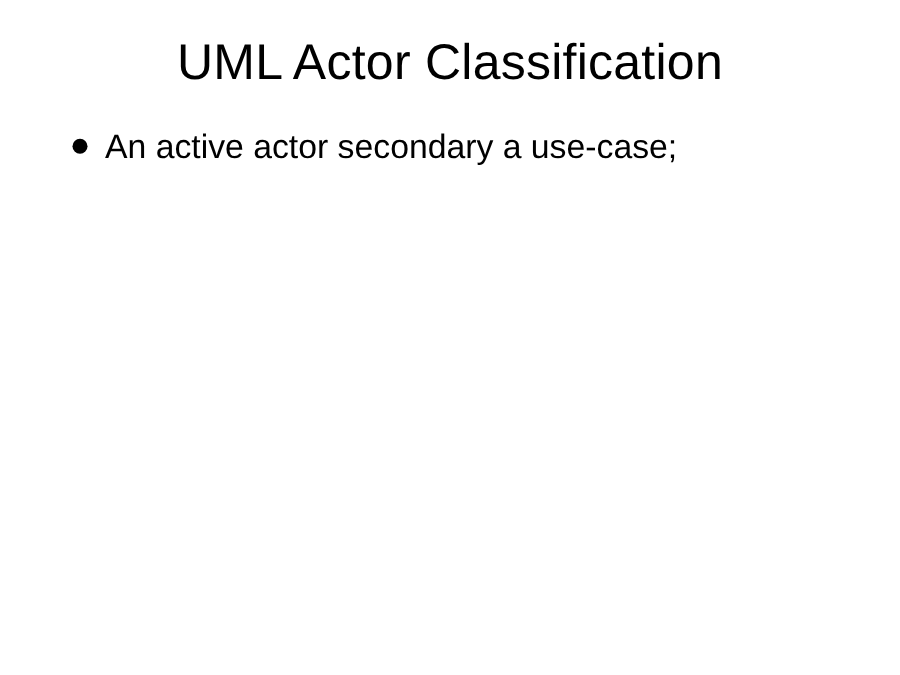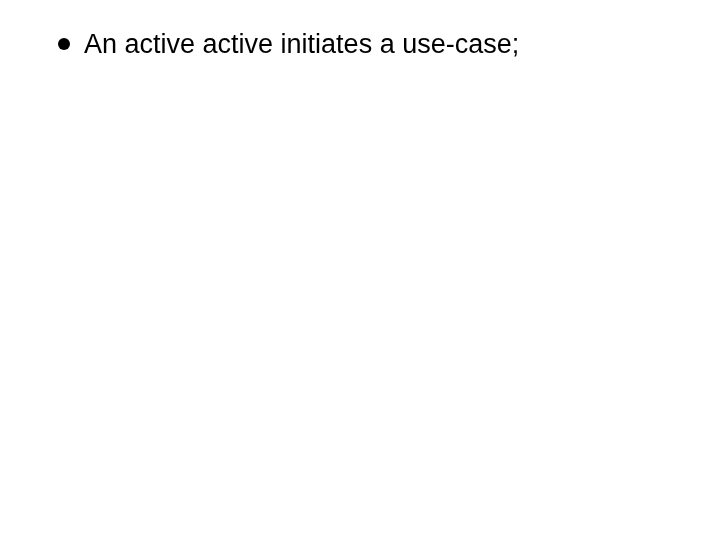--- a/index.html
+++ b/index.html
@@ -44,19 +44,20 @@
     width: 12px;
     height: 12px;
     background: #000;
     border-radius: 50%;
   }
 </style>
 </head>
 <body>
 
 <div class="slide">
+  <h1 class="title">UML Actor Classification</h1>
   <ul class="bullets">
     <li>
       <span class="bullet-dot"></span>
-      <span>An active active initiates a use-case;</span>
+      <span>An active actor secondary a use-case;</span>
     </li>
   </ul>
 </div>
 
 </body></html>

